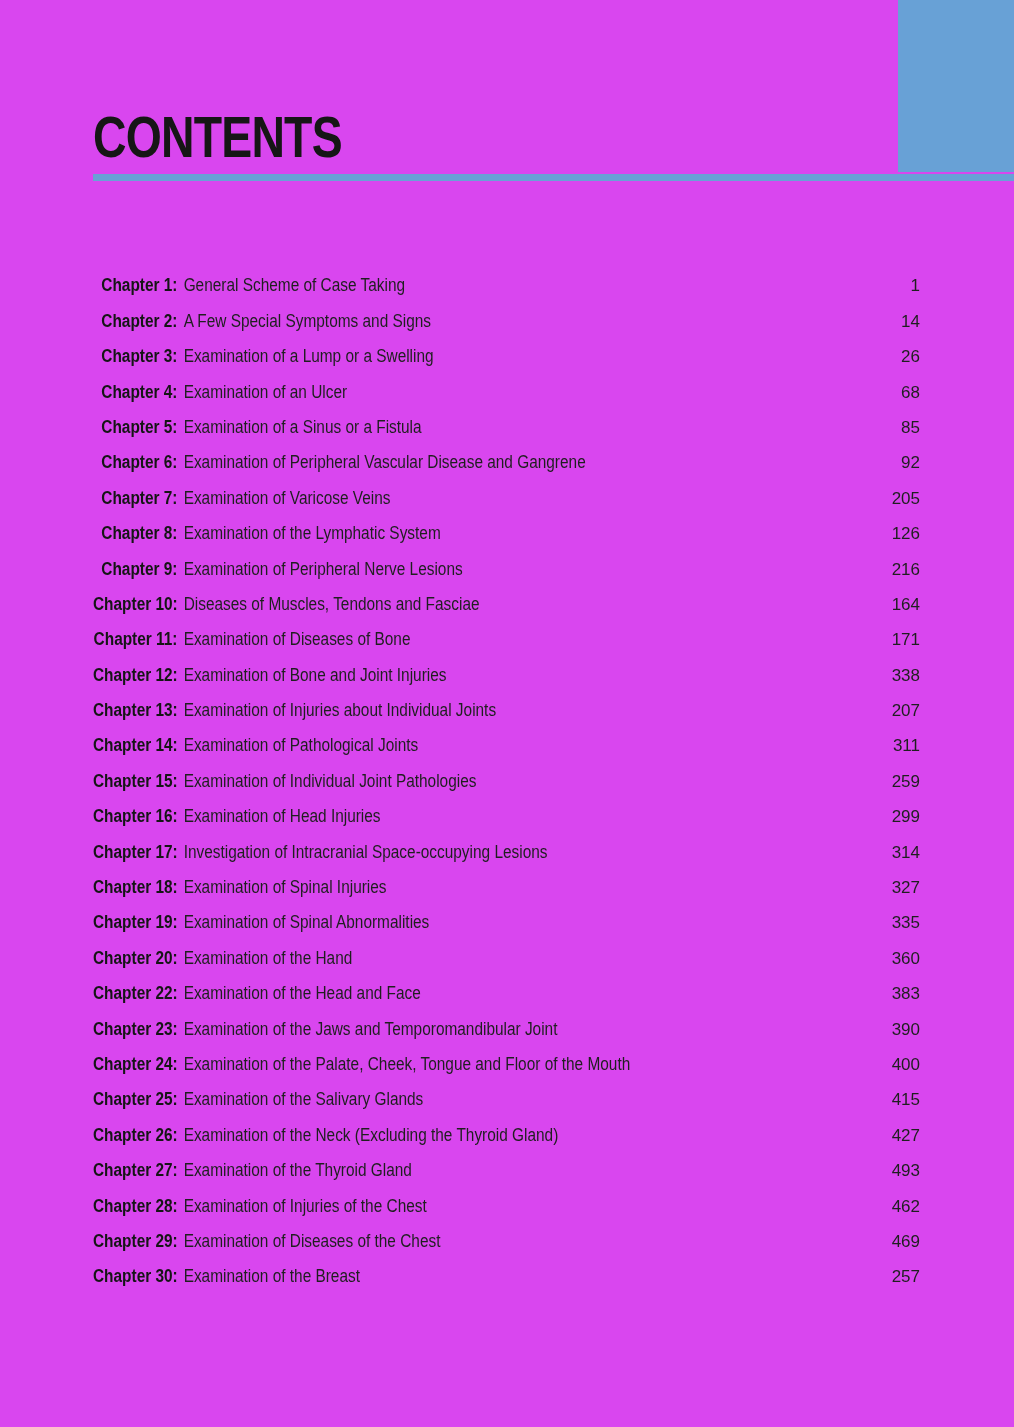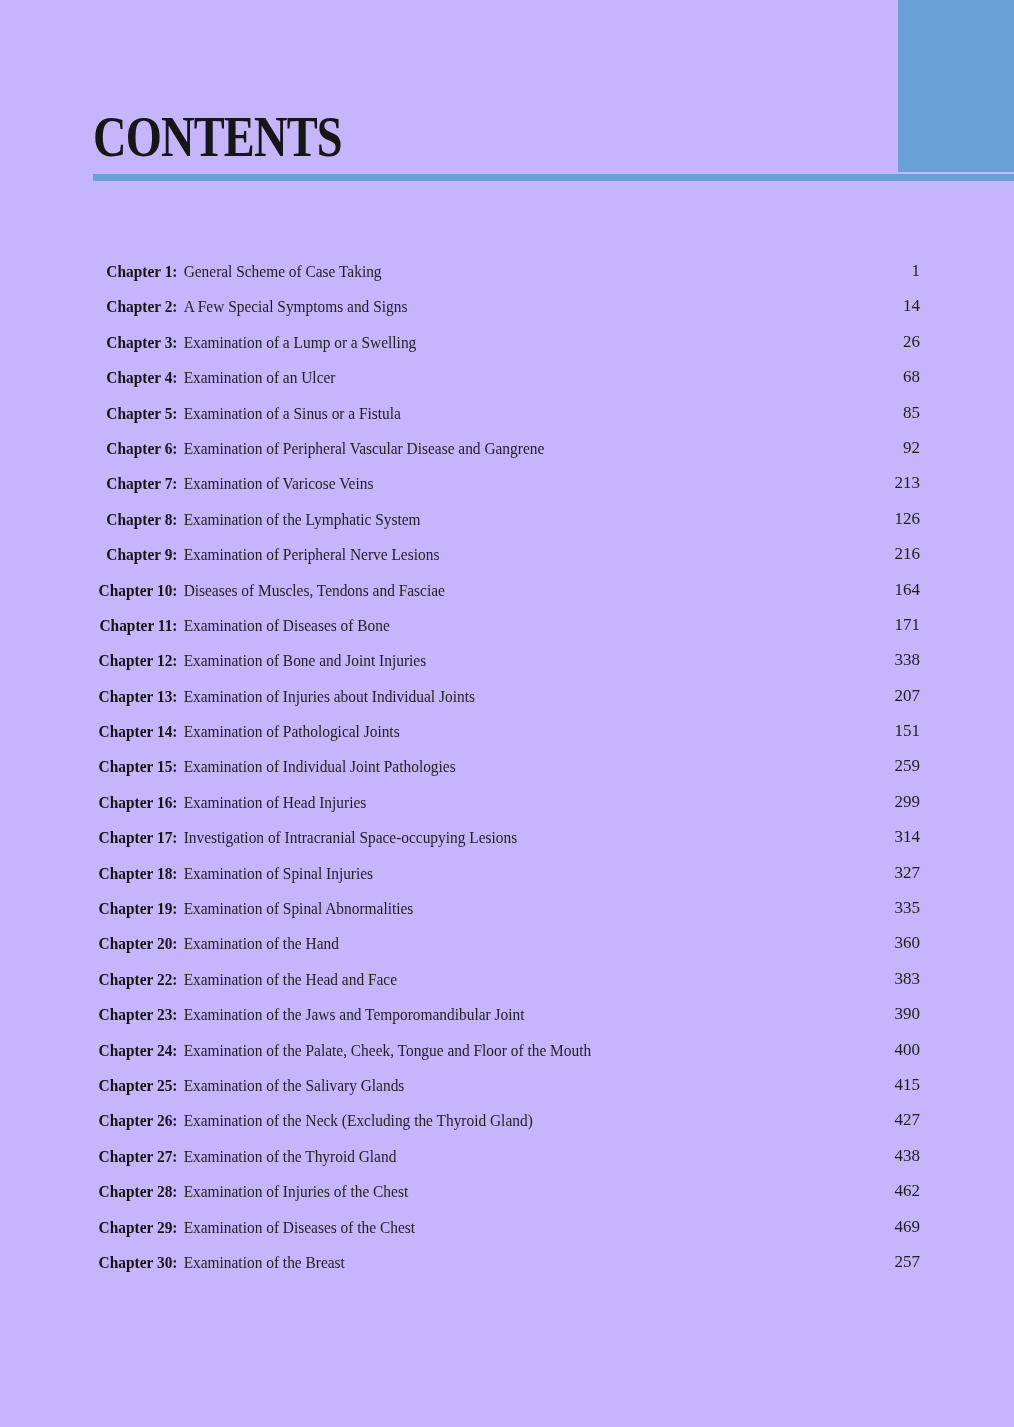--- a/index.html
+++ b/index.html
@@ -4,22 +4,22 @@
 <style>
   html, body {
     margin: 0;
     padding: 0;
     background: #ffffff;
   }
   .page {
     position: relative;
     width: 1014px;
     height: 1427px;
-    background: #c4b5fd;
-    font-family: Liberation Serif, serif;
+    background: #d946ef;
+    font-family: Liberation Sans, sans-serif;
     color: #1c1c1c;
     overflow: hidden;
   }
   .corner-block {
     position: absolute;
     left: 898px;
     top: 0;
     width: 116px;
     height: 172px;
   }
@@ -45,21 +45,21 @@
     height: 7px;
   }
   .toc {
     position: absolute;
     left: 93px;
     top: 261px;
     width: 827px;
   }
   .toc-row {
     display: flex;
-    align-items: flex-start;
+    align-items: flex-end;
     height: 35.4px;
   }
   .row-main {
     flex: 1;
     display: flex;
     align-items: baseline;
     transform: scaleX(0.88);
     transform-origin: left center;
     white-space: nowrap;
     overflow: visible;
@@ -134,21 +134,21 @@
           <span class="chapter-label">Chapter 6:</span>
           <span class="chapter-title">Examination of Peripheral Vascular Disease and Gangrene</span>
         </div>
         <span class="page-num">92</span>
       </div>
       <div class="toc-row">
         <div class="row-main">
           <span class="chapter-label">Chapter 7:</span>
           <span class="chapter-title">Examination of Varicose Veins</span>
         </div>
-        <span class="page-num">213</span>
+        <span class="page-num">205</span>
       </div>
       <div class="toc-row">
         <div class="row-main">
           <span class="chapter-label">Chapter 8:</span>
           <span class="chapter-title">Examination of the Lymphatic System</span>
         </div>
         <span class="page-num">126</span>
       </div>
       <div class="toc-row">
         <div class="row-main">
@@ -183,21 +183,21 @@
           <span class="chapter-label">Chapter 13:</span>
           <span class="chapter-title">Examination of Injuries about Individual Joints</span>
         </div>
         <span class="page-num">207</span>
       </div>
       <div class="toc-row">
         <div class="row-main">
           <span class="chapter-label">Chapter 14:</span>
           <span class="chapter-title">Examination of Pathological Joints</span>
         </div>
-        <span class="page-num">151</span>
+        <span class="page-num">311</span>
       </div>
       <div class="toc-row">
         <div class="row-main">
           <span class="chapter-label">Chapter 15:</span>
           <span class="chapter-title">Examination of Individual Joint Pathologies</span>
         </div>
         <span class="page-num">259</span>
       </div>
       <div class="toc-row">
         <div class="row-main">
@@ -267,21 +267,21 @@
           <span class="chapter-label">Chapter 26:</span>
           <span class="chapter-title">Examination of the Neck (Excluding the Thyroid Gland)</span>
         </div>
         <span class="page-num">427</span>
       </div>
       <div class="toc-row">
         <div class="row-main">
           <span class="chapter-label">Chapter 27:</span>
           <span class="chapter-title">Examination of the Thyroid Gland</span>
         </div>
-        <span class="page-num">438</span>
+        <span class="page-num">493</span>
       </div>
       <div class="toc-row">
         <div class="row-main">
           <span class="chapter-label">Chapter 28:</span>
           <span class="chapter-title">Examination of Injuries of the Chest</span>
         </div>
         <span class="page-num">462</span>
       </div>
       <div class="toc-row">
         <div class="row-main">

